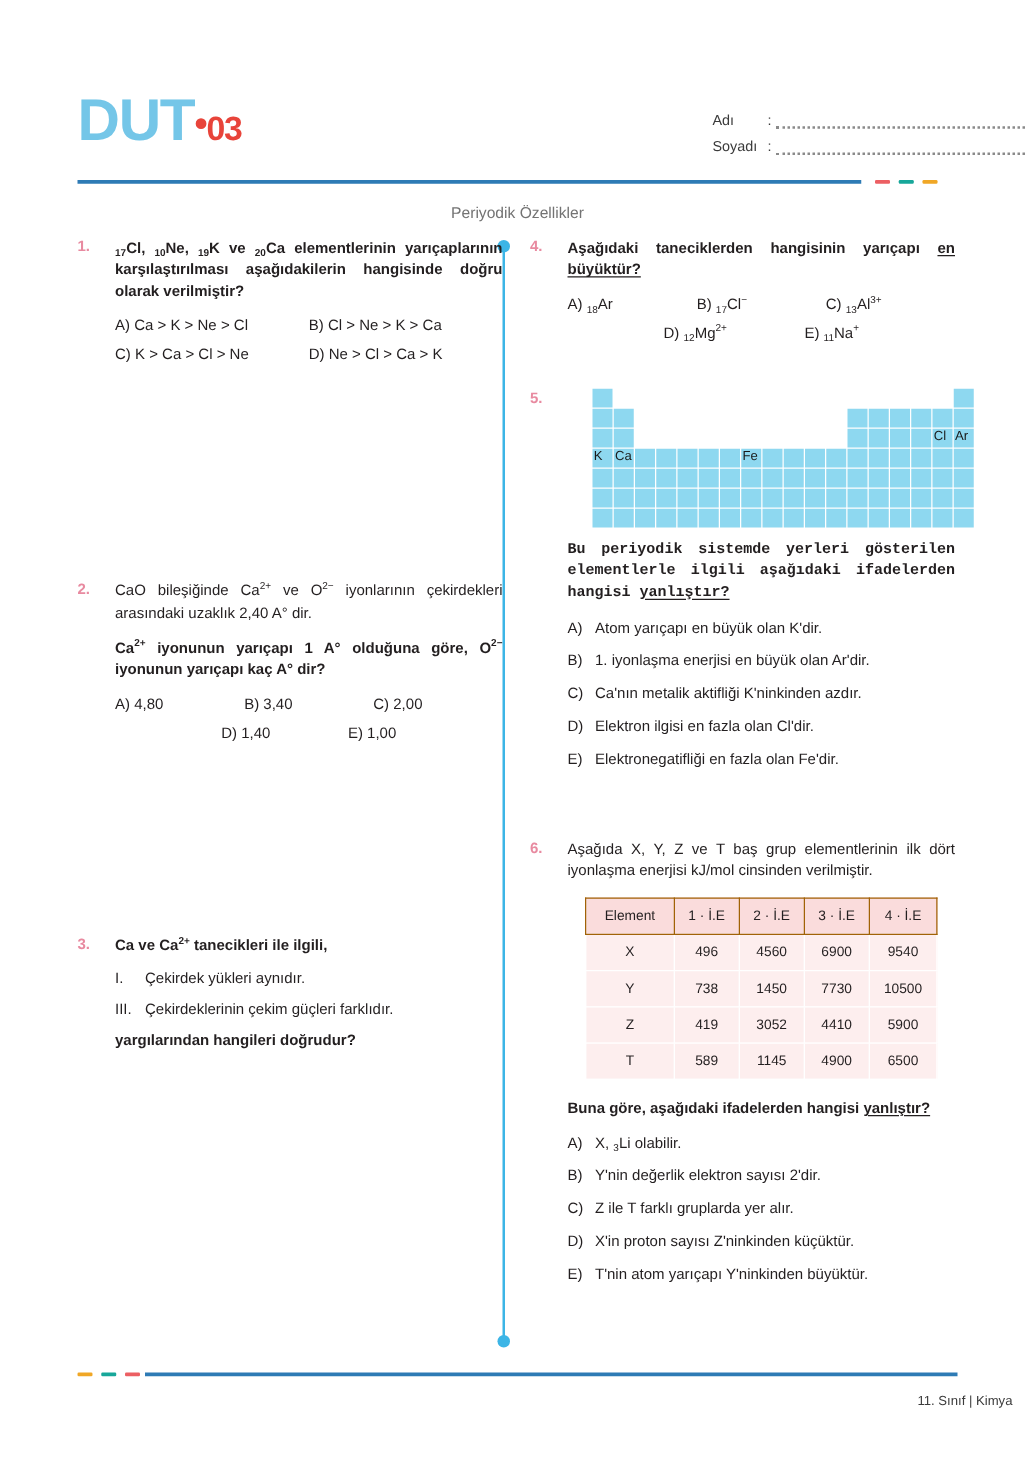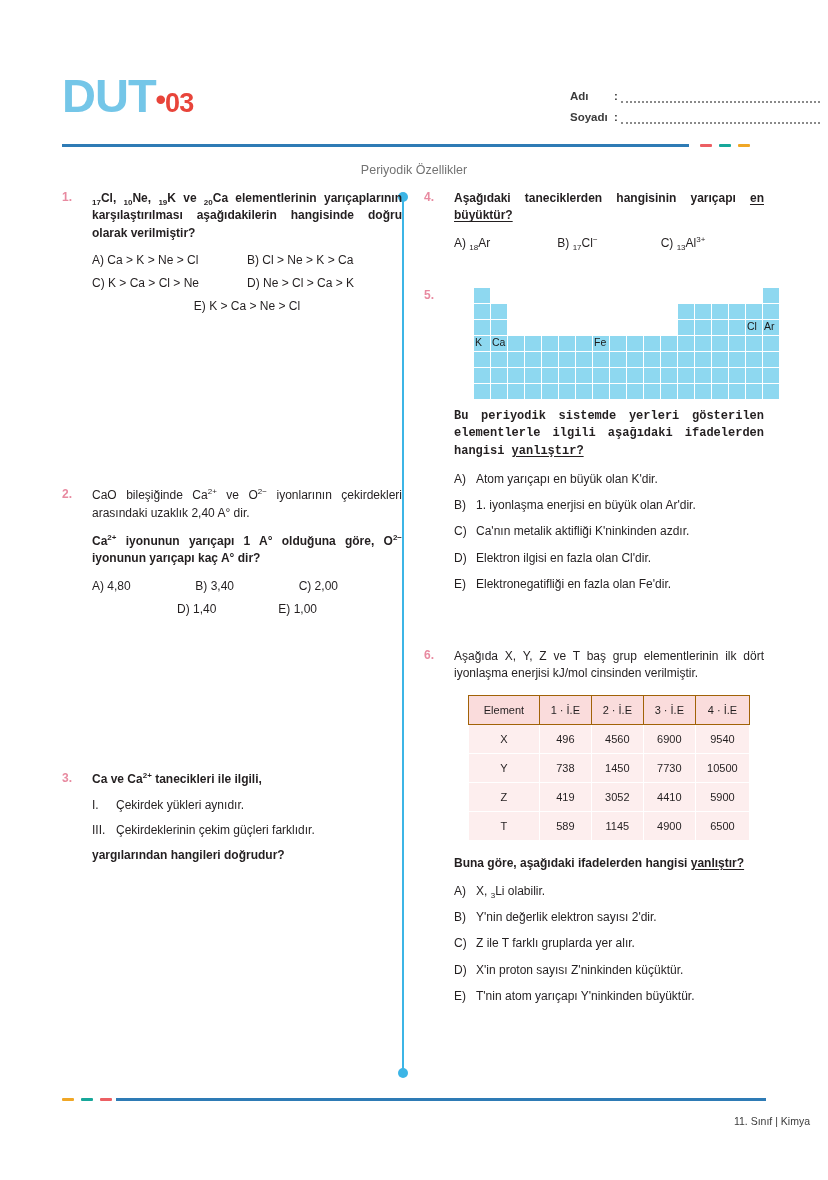--- a/index.html
+++ b/index.html
@@ -10,21 +10,21 @@
   }
   .page{position:relative;width:828px;height:1180px;padding-left:44px;}
 
   
   .logo{position:absolute;left:62px;top:72px;font-size:47px;font-weight:bold;
         color:#74c6e8;letter-spacing:-1px;line-height:1;}
   .logo .dot{color:#e8443a;font-size:30px;vertical-align:middle;}
   .logo .num{color:#e8443a;font-size:27px;font-weight:bold;}
 
   .namebox{position:absolute;left:570px;top:90px;width:250px;font-size:11.5px;color:#3b3b3b;}
-  .namerow{display:flex;align-items:flex-start;margin-bottom:8px;font-weight:bold;}
+  .namerow{display:flex;align-items:flex-end;margin-bottom:8px;}
   .namelbl{width:44px;flex:0 0 44px;}
   .namecolon{flex:0 0 7px;}
   .namedots{flex:1;border-bottom:2px dotted #8a8a8a;height:11px;}
 
   .hdr-rule{position:absolute;left:62px;top:144px;width:627px;height:3px;background:#2e7bb5;}
   .hdr-dash{position:absolute;top:144px;height:3px;width:12px;border-radius:1px;}
   .hd1{left:700px;background:#ec5f63;}
   .hd2{left:719px;background:#17a79a;}
   .hd3{left:738px;background:#f0a726;}
 
@@ -140,23 +140,20 @@
         <div class="stem"><sub>17</sub><span>Cl, </span><sub>10</sub><span>Ne, </span><sub>19</sub><span>K ve </span><sub>20</sub><span>Ca elementlerinin yarıçaplarının karşılaştırılması aşağıdakilerin hangisinde doğru olarak verilmiştir?</span></div>
         <div class="opts">
           <div class="optrow r2">
             <div>A) Ca &gt; K &gt; Ne &gt; Cl</div>
             <div>B) Cl &gt; Ne &gt; K &gt; Ca</div>
           </div>
           <div class="optrow r2">
             <div>C) K &gt; Ca &gt; Cl &gt; Ne</div>
             <div>D) Ne &gt; Cl &gt; Ca &gt; K</div>
           </div>
-          <div class="optrow c1">
-            <div>E) K &gt; Ca &gt; Ne &gt; Cl</div>
-          </div>
         </div>
       </div>
     </div>
 
     <div class="q" style="margin-top:174px;">
       <div class="qnum">2.</div>
       <div class="qbody">
         <div class="para"><span>CaO bileşiğinde Ca</span><sup>2+</sup><span> ve O</span><sup>2−</sup><span> iyonlarının çekirdekleri arasındaki uzaklık 2,40 A° dir.</span></div>
         <div class="stem" style="margin-top:11px;"><span>Ca</span><sup>2+</sup><span> iyonunun yarıçapı 1 A° olduğuna göre, O</span><sup>2−</sup><span> iyonunun yarıçapı kaç A° dir?</span></div>
         <div class="opts">
@@ -196,20 +193,24 @@
 
     <div class="q">
       <div class="qnum">4.</div>
       <div class="qbody">
         <div class="stem"><span>Aşağıdaki taneciklerden hangisinin yarıçapı </span><u class="solid">en büyüktür?</u></div>
         <div class="opts">
           <div class="optrow r3">
             <div><span>A)</span> <sub>18</sub><span>Ar</span><sup></sup></div>
             <div><span>B)</span> <sub>17</sub><span>Cl</span><sup>−</sup></div>
             <div><span>C)</span> <sub>13</sub><span>Al</span><sup>3+</sup></div>
+          </div>
+          <div class="optrow c2">
+            <div><span>D)</span> <sub>12</sub><span>Mg</span><sup>2+</sup></div>
+            <div><span>E)</span> <sub>11</sub><span>Na</span><sup>+</sup></div>
           </div>
         </div>
       </div>
     </div>
 
     <div class="q" style="margin-top:38px;">
       <div class="qnum">5.</div>
       <div class="qbody">
         <div class="pt-wrap">
           <div class="pt" id="pt-grid">

